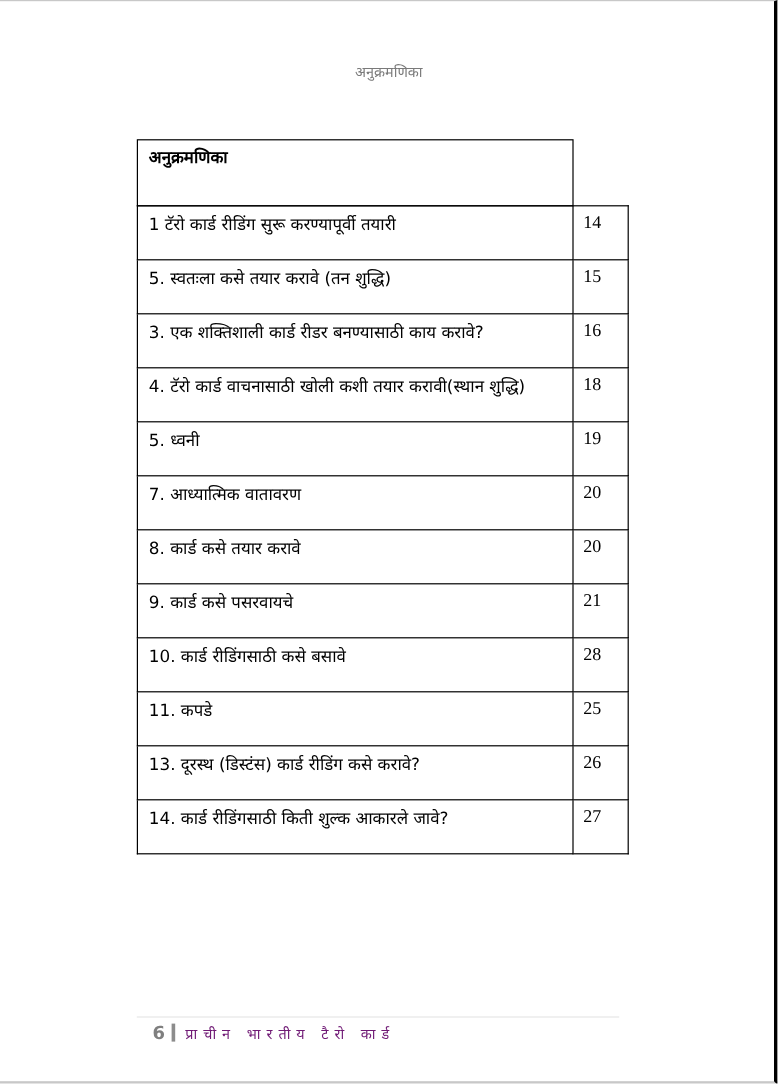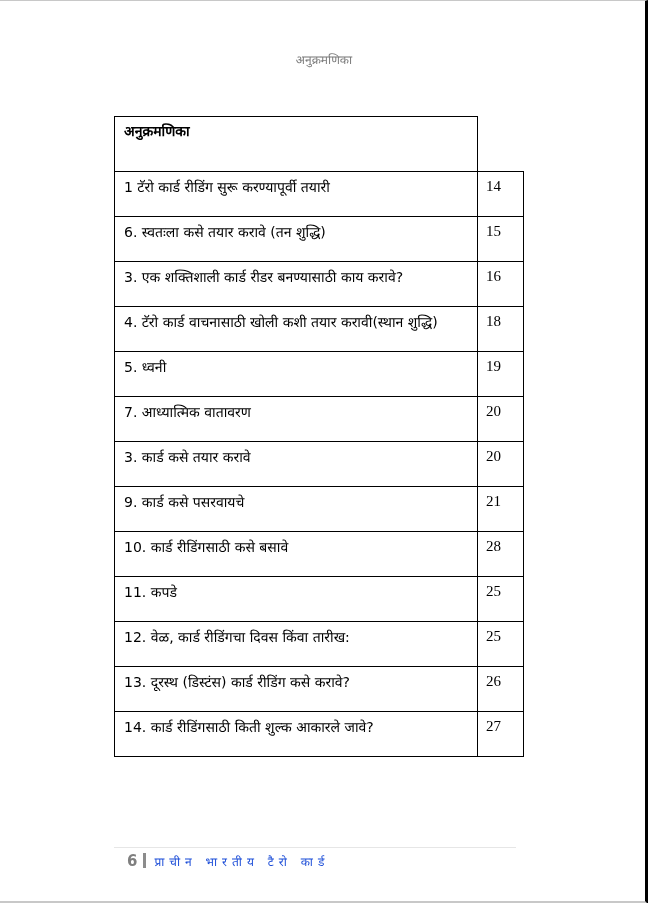--- a/index.html
+++ b/index.html
@@ -103,78 +103,74 @@
     display: inline-block;
     width: 3px;
     height: 15px;
     background: #8c8c8c;
     vertical-align: -2px;
     margin: 0 8px 0 6px;
   }
   .footer-title {
     font-size: 12px;
     letter-spacing: 5px;
-    color: #1d4ed8;
+    color: #701a75;
   }
 </style>
 </head>
 <body>
 
 <div class="page">
 
   <div class="running-header">अनुक्रमणिका</div>
 
   <div class="toc-head">
     <span class="toc-head-title">अनुक्रमणिका</span>
   </div>
 
   <table class="toc-table">
     <tbody>
       <tr>
         <td class="title-cell">1 टॅरो कार्ड रीडिंग सुरू करण्यापूर्वी तयारी</td>
         <td class="page-cell">14</td>
       </tr>
       <tr>
-        <td class="title-cell">6. स्वतःला कसे तयार करावे (तन शुद्धि)</td>
+        <td class="title-cell">5. स्वतःला कसे तयार करावे (तन शुद्धि)</td>
         <td class="page-cell">15</td>
       </tr>
       <tr>
         <td class="title-cell">3. एक शक्तिशाली कार्ड रीडर बनण्यासाठी काय करावे?</td>
         <td class="page-cell">16</td>
       </tr>
       <tr>
         <td class="title-cell">4. टॅरो कार्ड वाचनासाठी खोली कशी तयार करावी(स्थान शुद्धि)</td>
         <td class="page-cell">18</td>
       </tr>
       <tr>
         <td class="title-cell">5. ध्वनी</td>
         <td class="page-cell">19</td>
       </tr>
       <tr>
         <td class="title-cell">7. आध्यात्मिक वातावरण</td>
         <td class="page-cell">20</td>
       </tr>
       <tr>
-        <td class="title-cell">3. कार्ड कसे तयार करावे</td>
+        <td class="title-cell">8. कार्ड कसे तयार करावे</td>
         <td class="page-cell">20</td>
       </tr>
       <tr>
         <td class="title-cell">9. कार्ड कसे पसरवायचे</td>
         <td class="page-cell">21</td>
       </tr>
       <tr>
         <td class="title-cell">10. कार्ड रीडिंगसाठी कसे बसावे</td>
         <td class="page-cell">28</td>
       </tr>
       <tr>
         <td class="title-cell">11. कपडे</td>
-        <td class="page-cell">25</td>
-      </tr>
-      <tr>
-        <td class="title-cell">12. वेळ, कार्ड रीडिंगचा दिवस किंवा तारीख:</td>
         <td class="page-cell">25</td>
       </tr>
       <tr>
         <td class="title-cell">13. दूरस्थ (डिस्टंस) कार्ड रीडिंग कसे करावे?</td>
         <td class="page-cell">26</td>
       </tr>
       <tr>
         <td class="title-cell">14. कार्ड रीडिंगसाठी किती शुल्क आकारले जावे?</td>
         <td class="page-cell">27</td>
       </tr>

